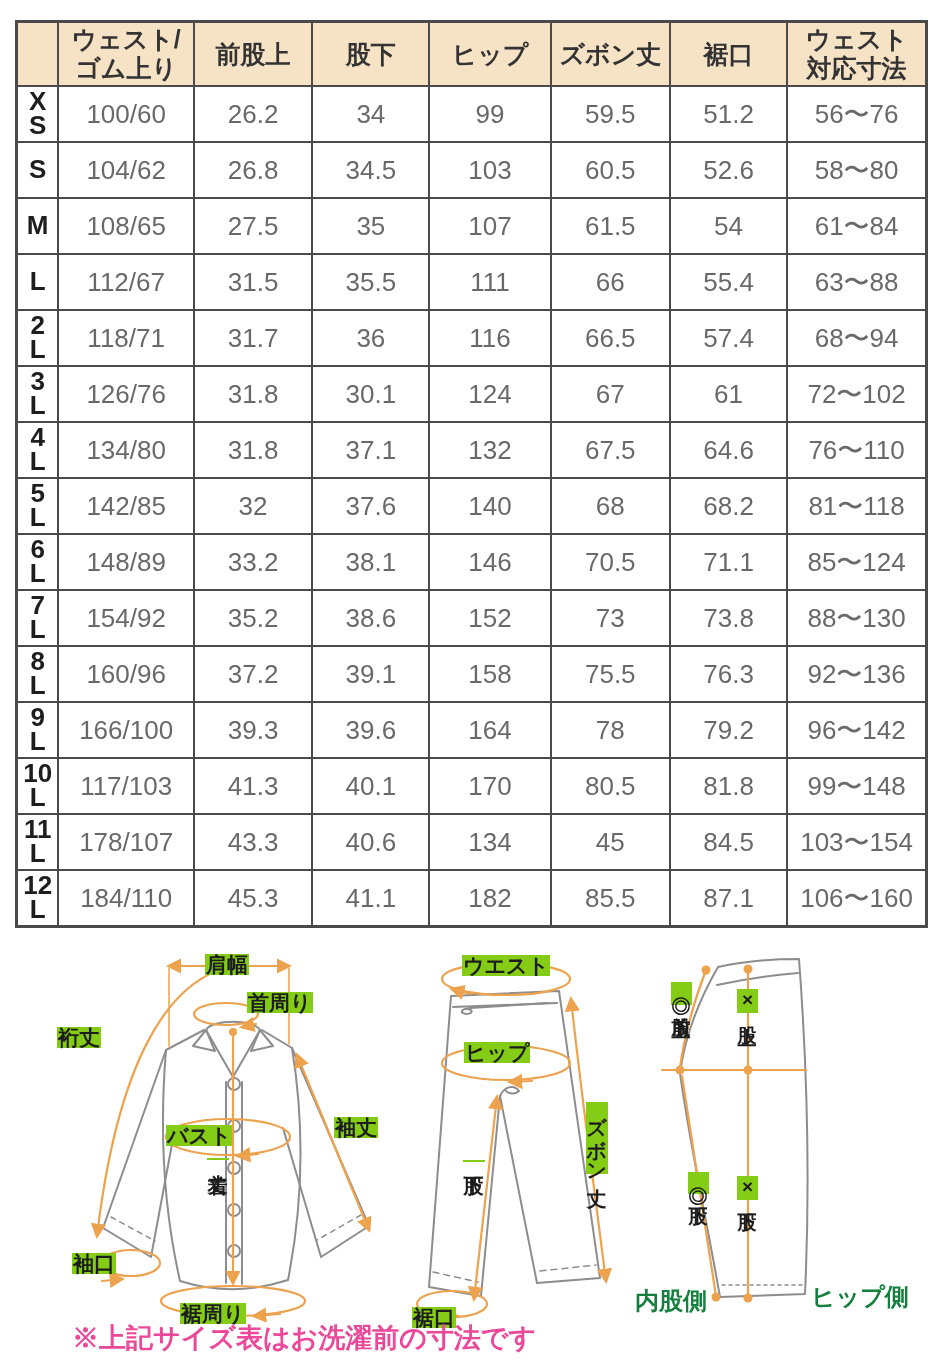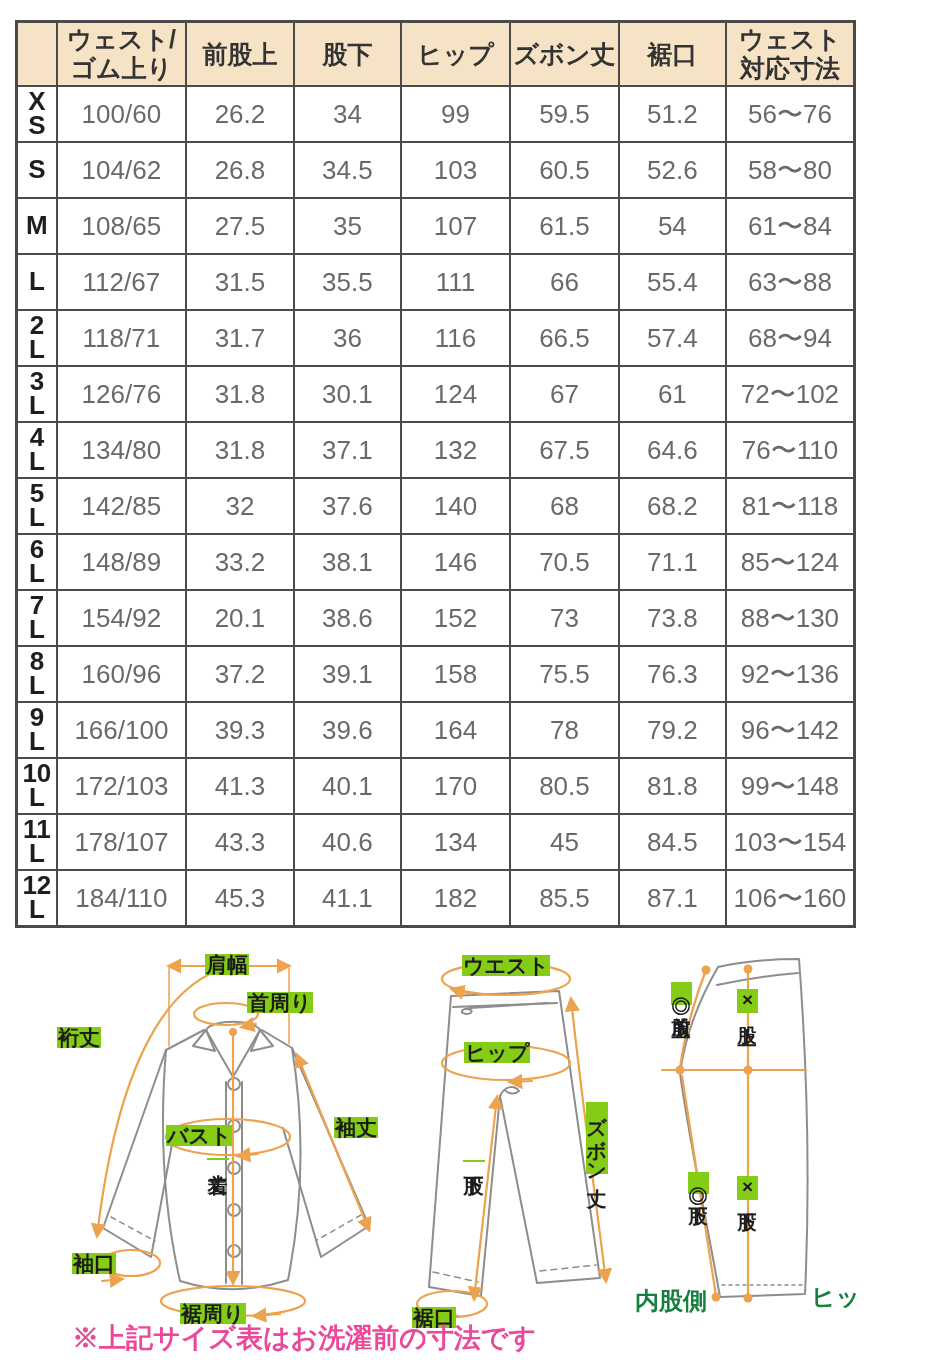--- a/index.html
+++ b/index.html
@@ -1,16 +1,16 @@
 <!DOCTYPE html>
 <html><head>
 <meta charset="utf-8">
 <style>
   html,body{margin:0;padding:0;background:#fff;}
-  .page{position:relative;width:856px;height:1360px;background:#fff;overflow:hidden;
+  .page{position:relative;width:928px;height:1360px;background:#fff;overflow:hidden;
         font-family:"Liberation Sans", sans-serif;}
   
   .size-table{position:absolute;left:15px;top:20px;border-collapse:collapse;table-layout:fixed;
               border:3px solid #4a4a4a;background:#fff;}
   .size-table th,.size-table td{border:2px solid #4a4a4a;text-align:center;vertical-align:middle;
               white-space:pre-line;padding:0;}
   .size-table thead th{background:#f6e2c5;color:#333;font-size:25px;font-weight:700;
               height:62px;line-height:1.15;}
   .size-table tbody th{background:#fff;color:#1e1e1e;font-size:26px;font-weight:700;
               line-height:0.92;}
@@ -150,21 +150,21 @@
           <td>38.1</td>
           <td>146</td>
           <td>70.5</td>
           <td>71.1</td>
           <td>85〜124</td>
         </tr>
         <tr>
           <th>7
 L</th>
           <td>154/92</td>
-          <td>20.1</td>
+          <td>35.2</td>
           <td>38.6</td>
           <td>152</td>
           <td>73</td>
           <td>73.8</td>
           <td>88〜130</td>
         </tr>
         <tr>
           <th>8
 L</th>
           <td>160/96</td>
@@ -182,21 +182,21 @@
           <td>39.3</td>
           <td>39.6</td>
           <td>164</td>
           <td>78</td>
           <td>79.2</td>
           <td>96〜142</td>
         </tr>
         <tr>
           <th>10
 L</th>
-          <td>172/103</td>
+          <td>117/103</td>
           <td>41.3</td>
           <td>40.1</td>
           <td>170</td>
           <td>80.5</td>
           <td>81.8</td>
           <td>99〜148</td>
         </tr>
         <tr>
           <th>11
 L</th>

